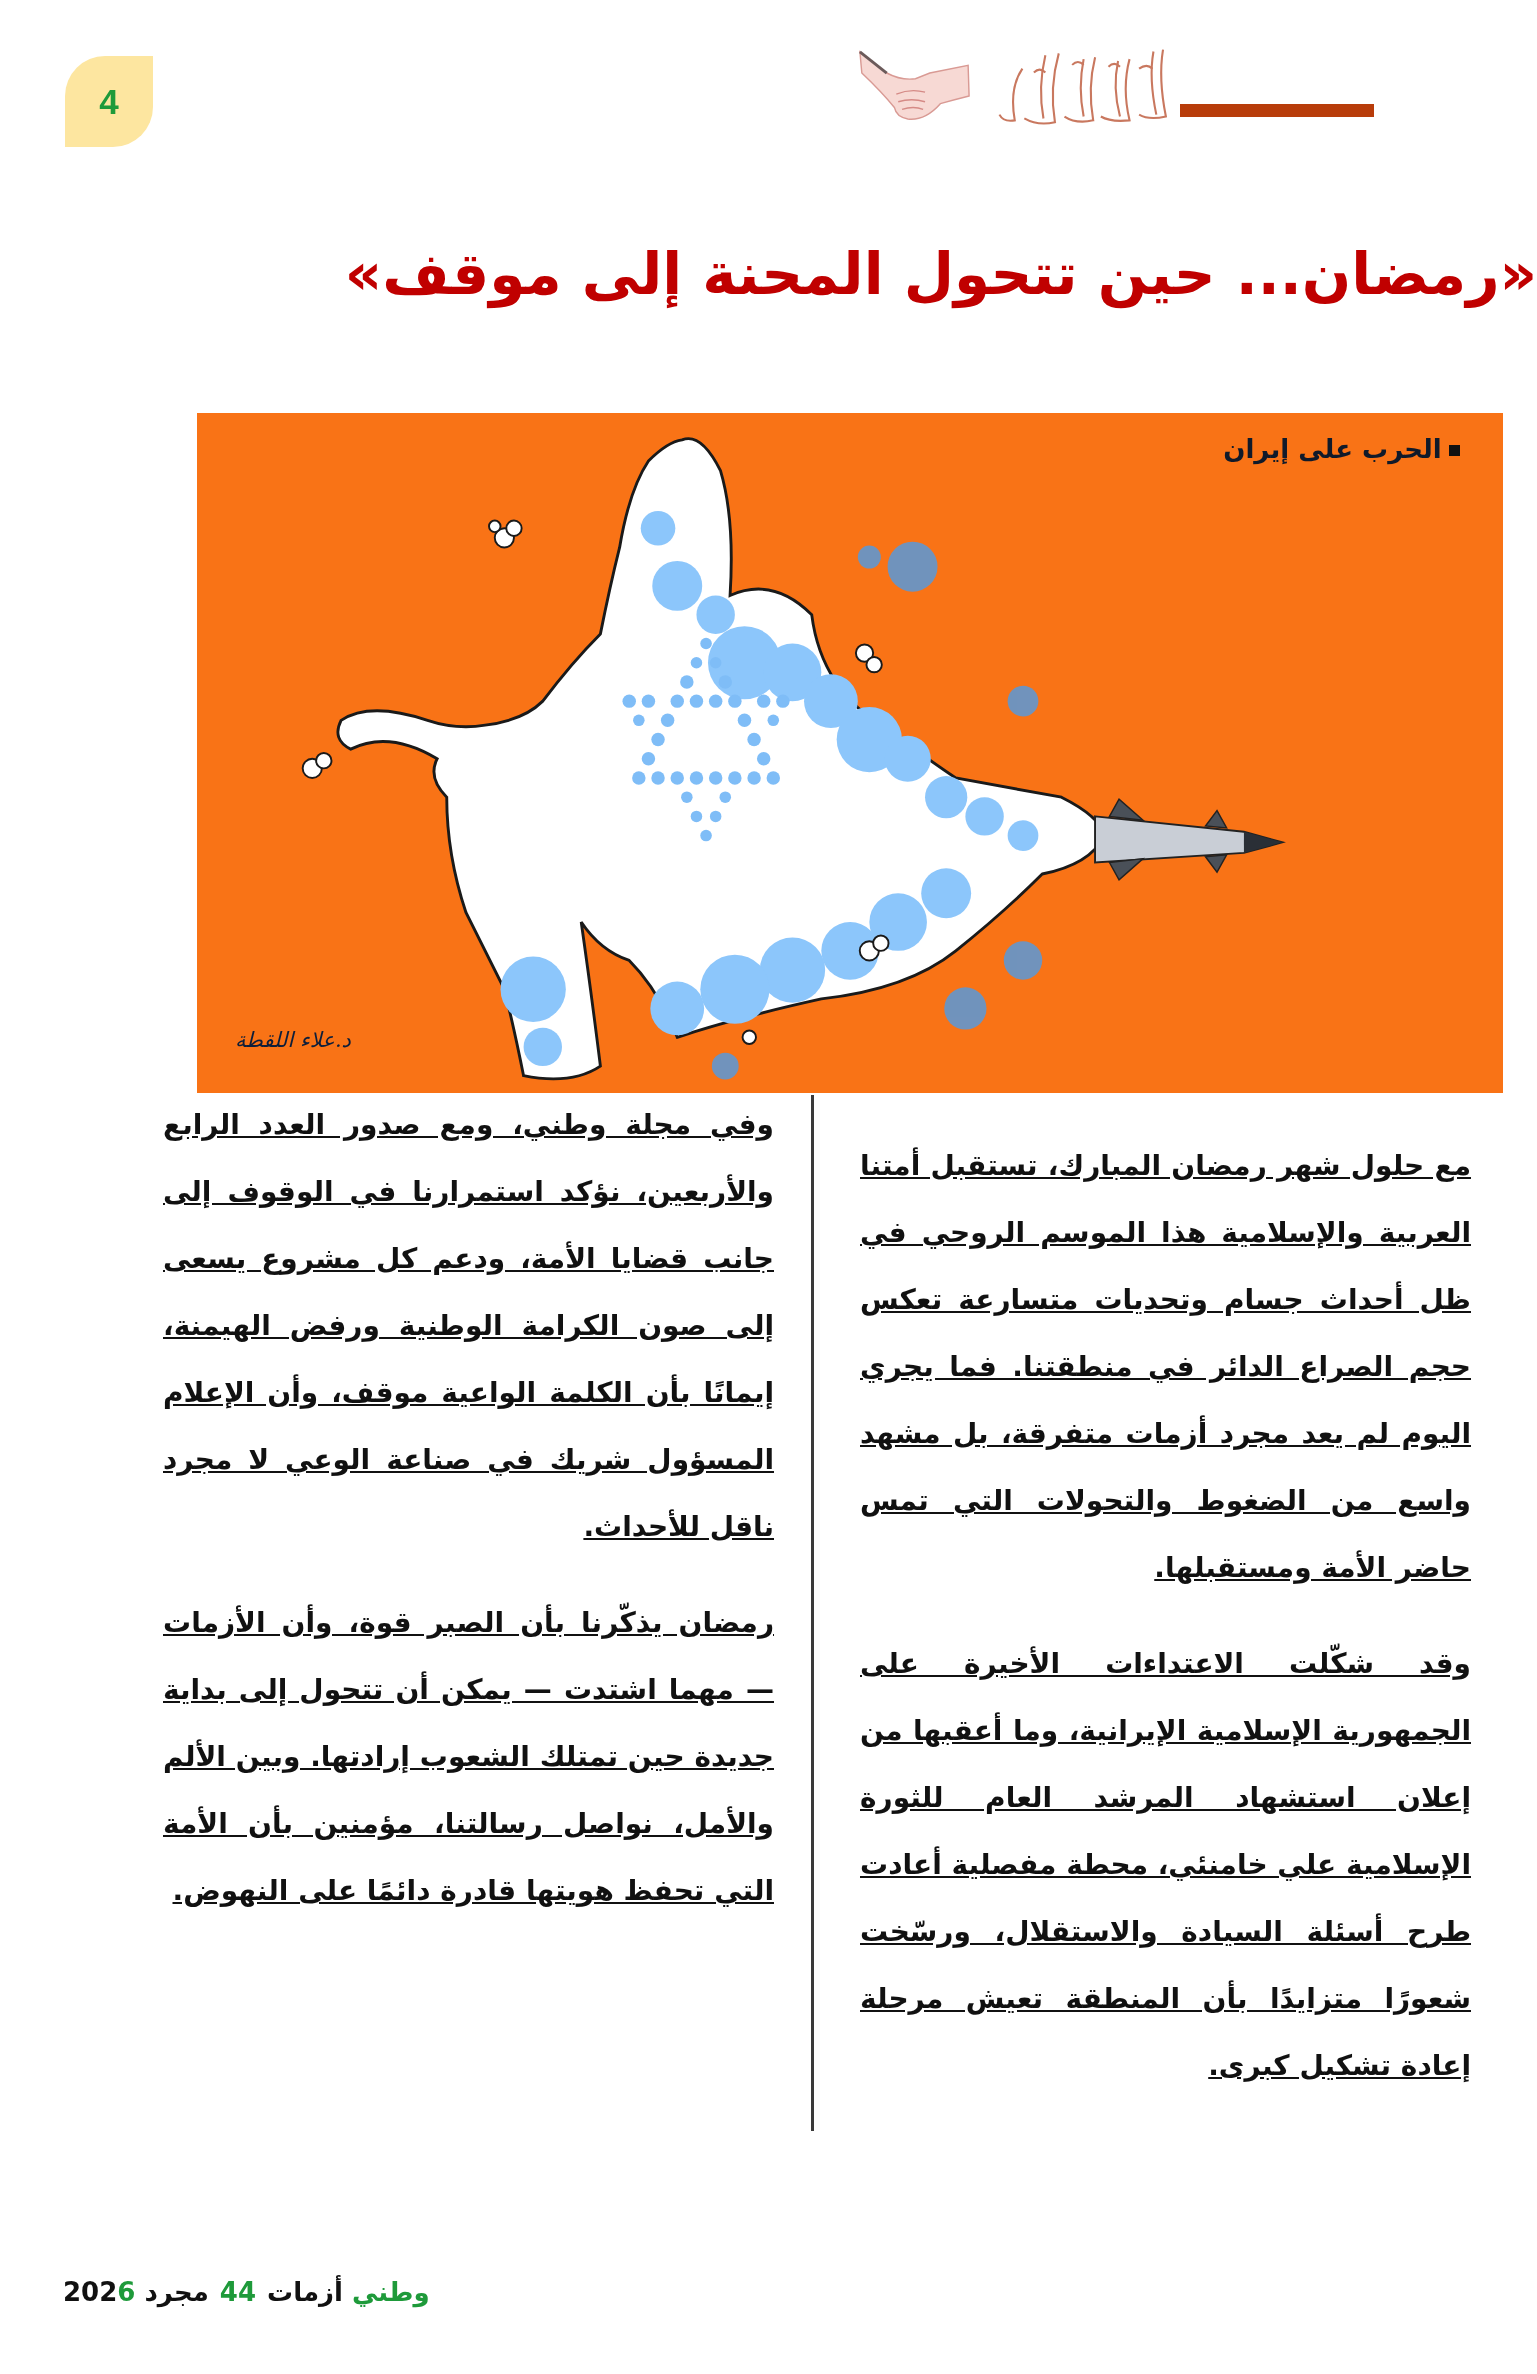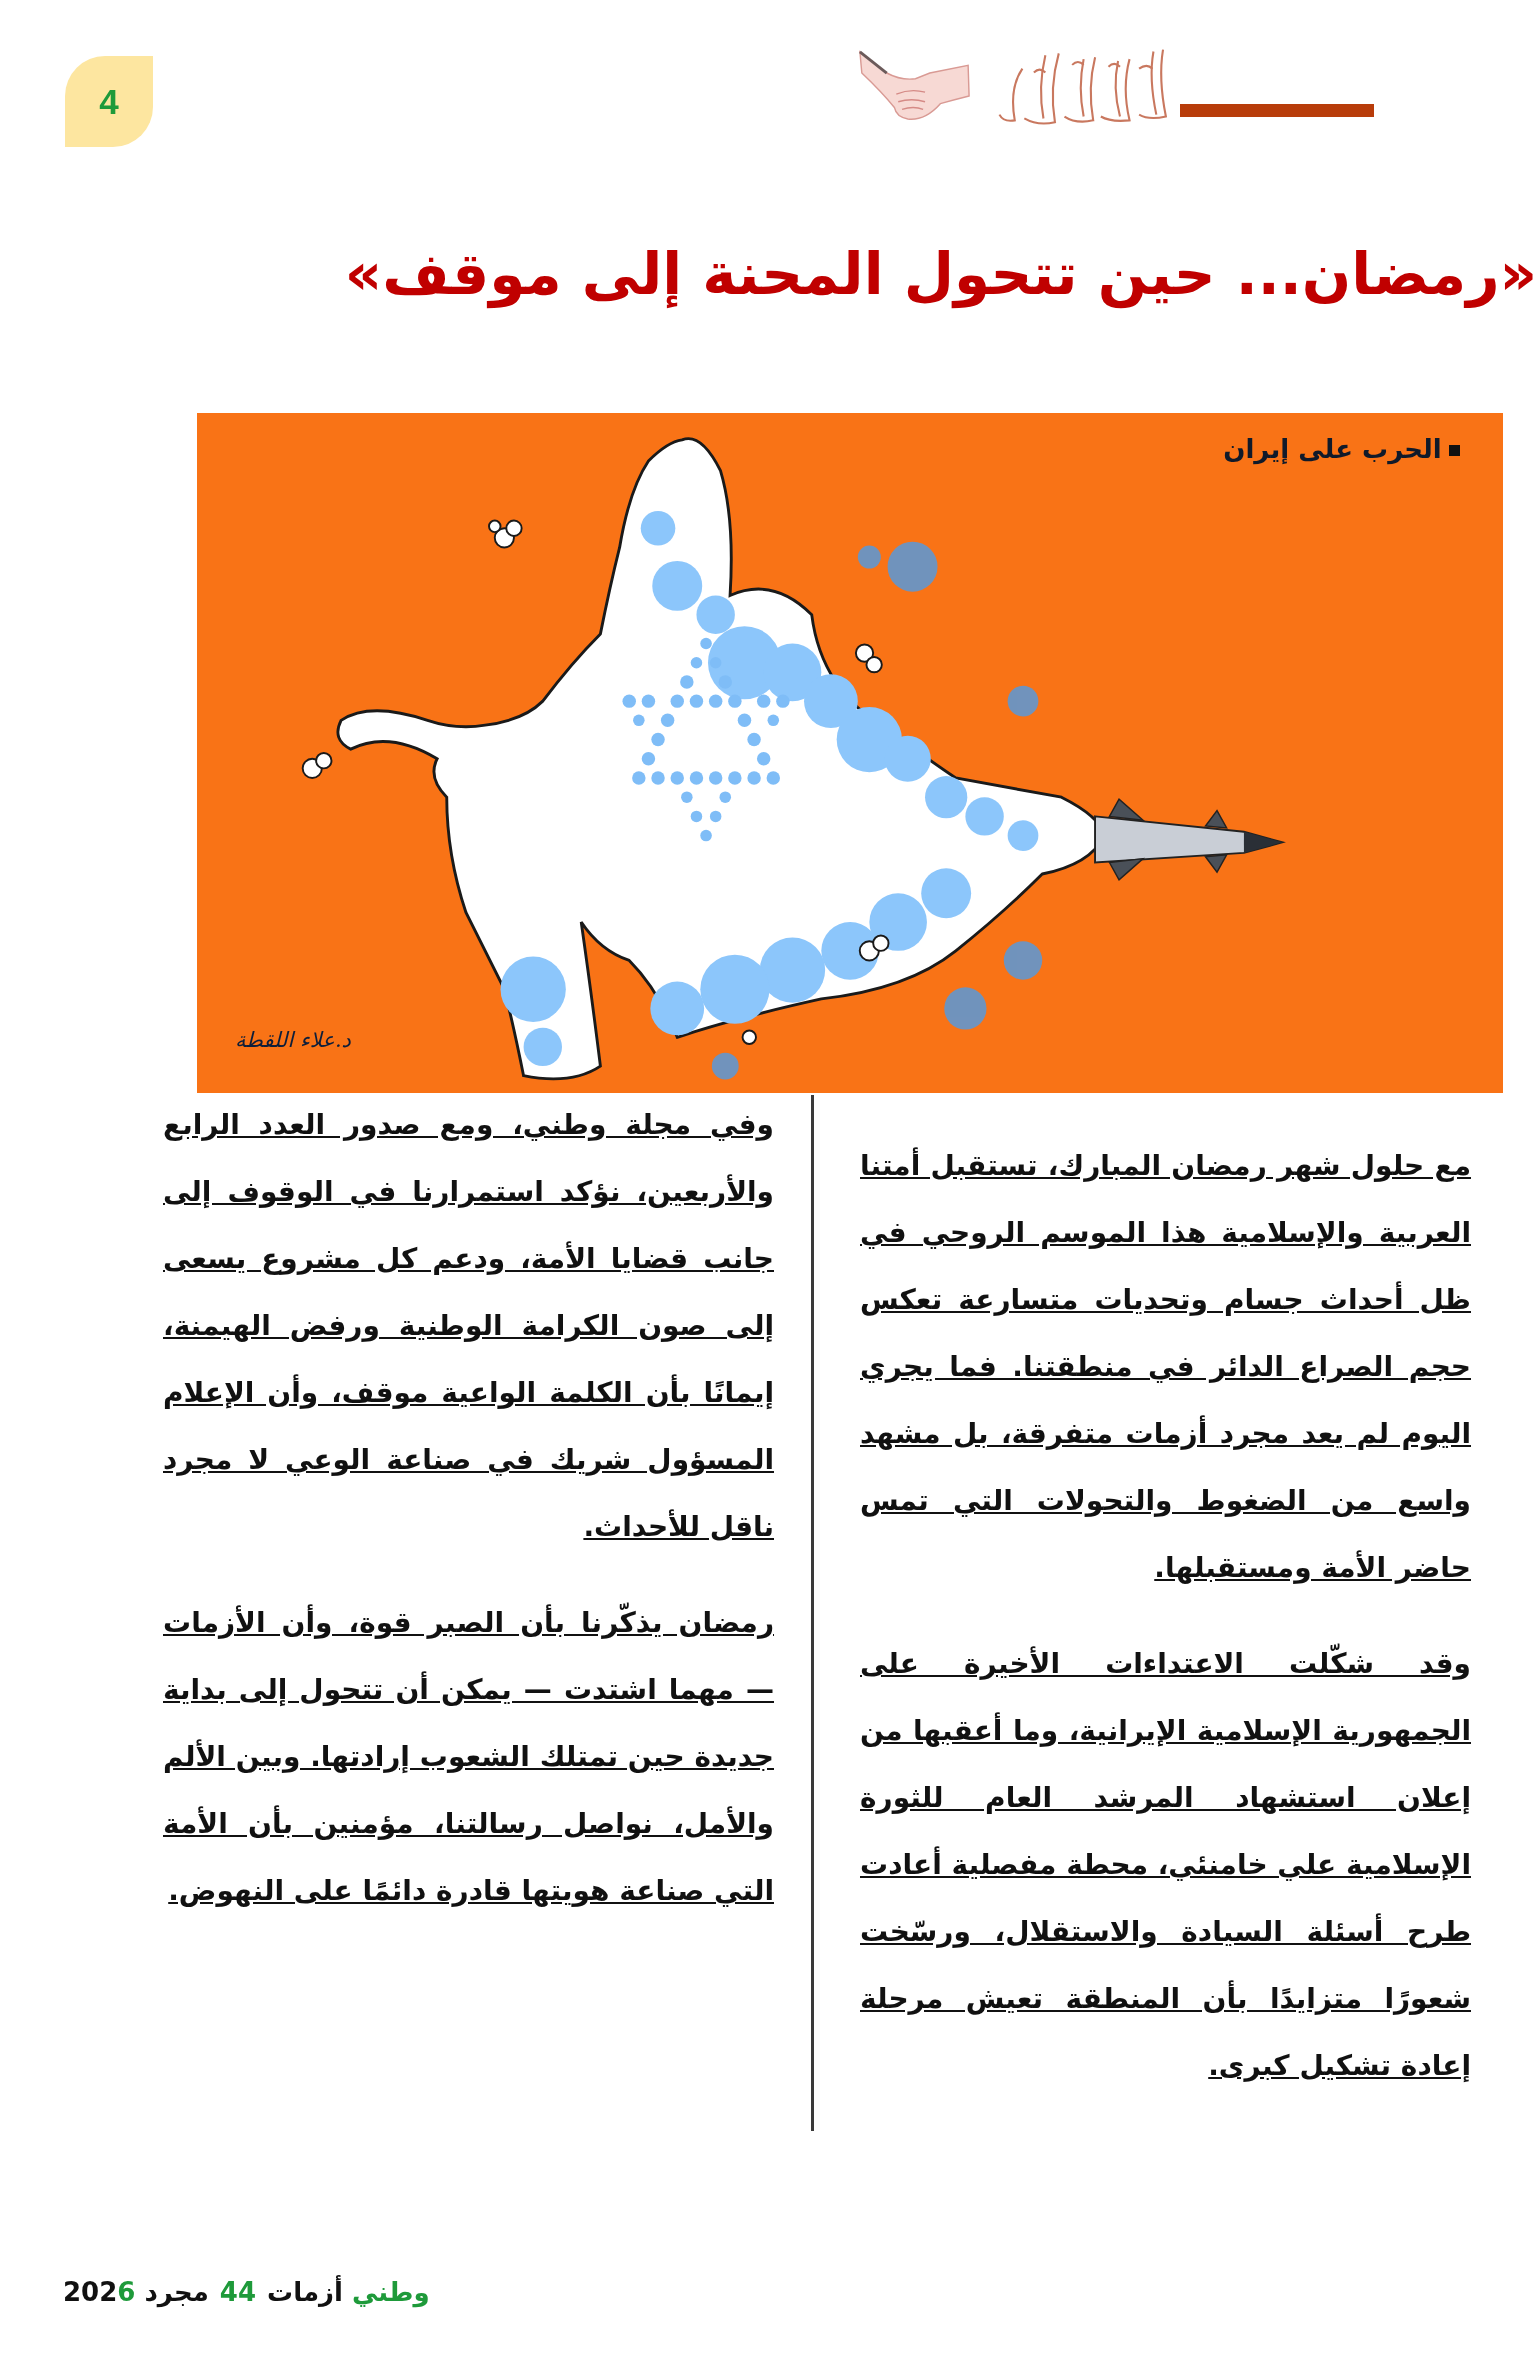--- a/index.html
+++ b/index.html
@@ -155,21 +155,21 @@
 
 <div class="col col-right">
   <p>مع حلول شهر رمضان المبارك، تستقبل أمتنا العربية والإسلامية هذا الموسم الروحي في ظل أحداث جسام وتحديات متسارعة تعكس حجم الصراع الدائر في منطقتنا. فما يجري اليوم لم يعد مجرد أزمات متفرقة، بل مشهد واسع من الضغوط والتحولات التي تمس حاضر الأمة ومستقبلها.</p>
   <p>وقد شكّلت الاعتداءات الأخيرة على الجمهورية الإسلامية الإيرانية، وما أعقبها من إعلان استشهاد المرشد العام للثورة الإسلامية علي خامنئي، محطة مفصلية أعادت طرح أسئلة السيادة والاستقلال، ورسّخت شعورًا متزايدًا بأن المنطقة تعيش مرحلة إعادة تشكيل كبرى.</p>
 </div>
 
 <div class="divider"></div>
 
 <div class="col col-left">
   <p>وفي مجلة وطني، ومع صدور العدد الرابع والأربعين، نؤكد استمرارنا في الوقوف إلى جانب قضايا الأمة، ودعم كل مشروع يسعى إلى صون الكرامة الوطنية ورفض الهيمنة، إيمانًا بأن الكلمة الواعية موقف، وأن الإعلام المسؤول شريك في صناعة الوعي لا مجرد ناقل للأحداث.</p>
-  <p>رمضان يذكّرنا بأن الصبر قوة، وأن الأزمات — مهما اشتدت — يمكن أن تتحول إلى بداية جديدة حين تمتلك الشعوب إرادتها. وبين الألم والأمل، نواصل رسالتنا، مؤمنين بأن الأمة التي صناعة هويتها قادرة دائمًا على النهوض.</p>
+  <p>رمضان يذكّرنا بأن الصبر قوة، وأن الأزمات — مهما اشتدت — يمكن أن تتحول إلى بداية جديدة حين تمتلك الشعوب إرادتها. وبين الألم والأمل، نواصل رسالتنا، مؤمنين بأن الأمة التي تحفظ هويتها قادرة دائمًا على النهوض.</p>
 </div>
 
 <div class="footer">
   <span class="green">وطني</span>
   <span>أزمات</span>
   <span class="green" style="margin:0 2px;">44</span>
   <span>مجرد</span>
   <span dir="ltr"><span>202</span><span class="green">6</span></span>
 </div>
 

